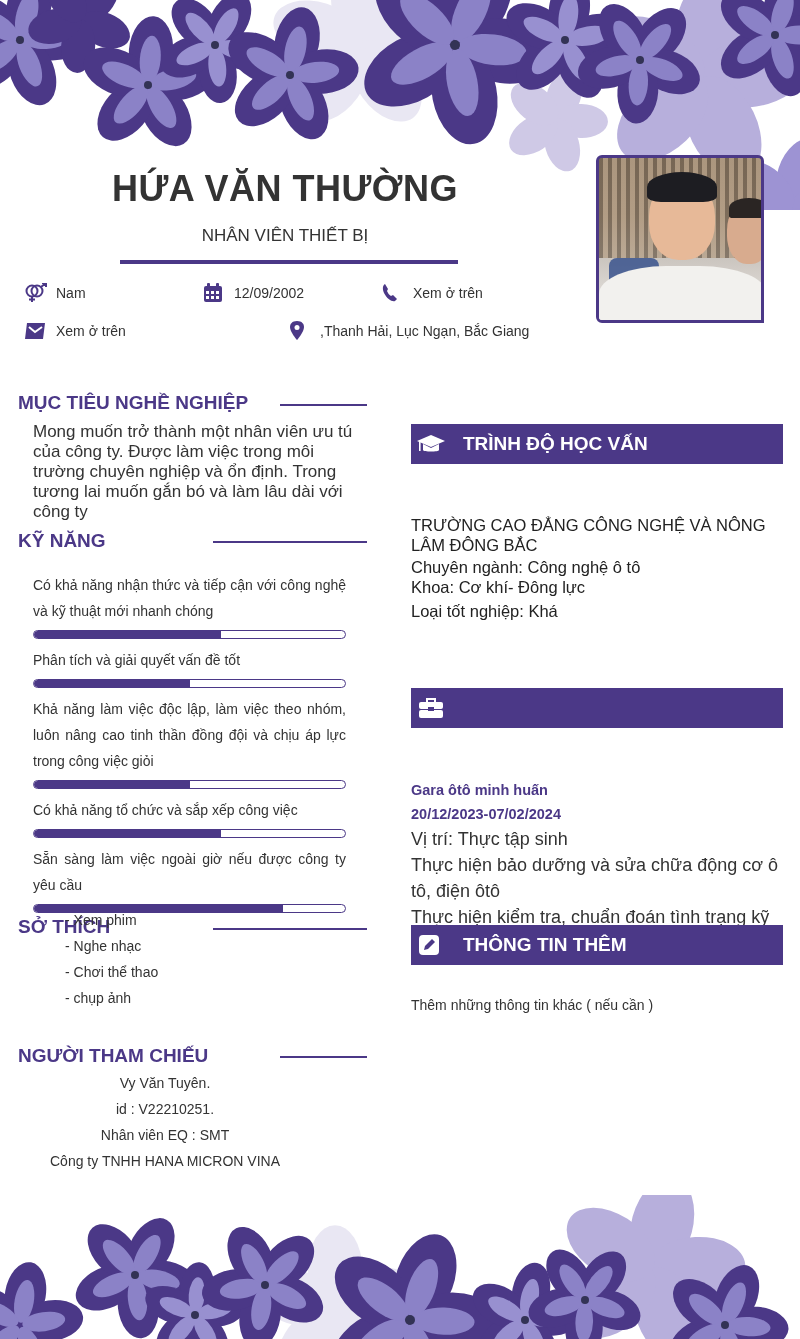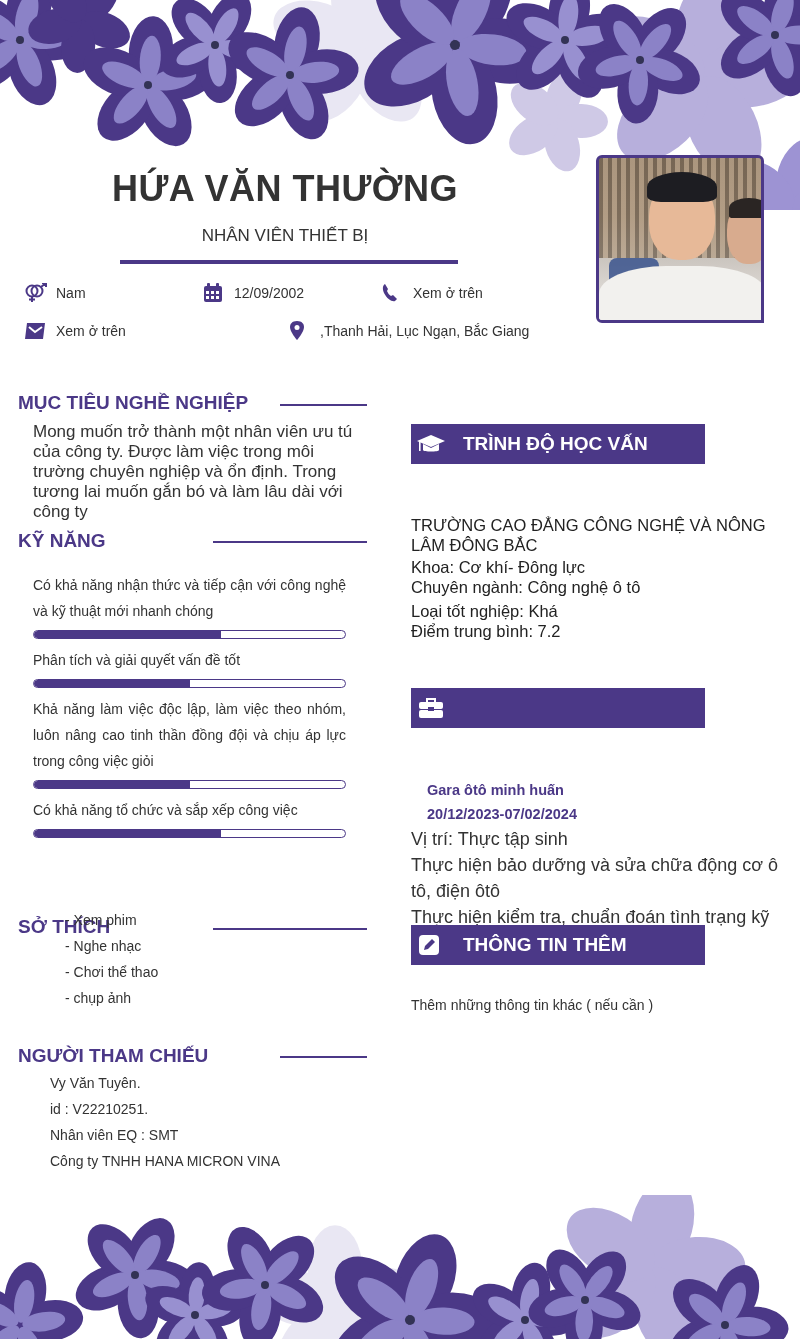--- a/index.html
+++ b/index.html
@@ -39,30 +39,30 @@
   .objective { position: absolute; left: 33px; top: 422px; width: 320px; font-size: 17px; line-height: 20px; color: #333333; }
 
   .skills { position: absolute; left: 33px; top: 572px; width: 313px; }
   .skill-text { font-size: 14px; line-height: 26px; color: #333333; text-align: justify; }
   .skill-bar { margin: 6px 0 8px 0; height: 9px; border: 1.5px solid #4b3887; border-radius: 5px; position: relative; overflow: hidden; }
   .skill-fill { height: 100%; background: #4b3887; border-radius: 4px 0 0 4px; }
 
   .list { position: absolute; font-size: 14px; line-height: 26px; color: #333333; }
 
   
-  .bar-head { position: absolute; left: 411px; width: 294px; height: 40px; background: #4b3887; display: flex; align-items: center; }
+  .bar-head { position: absolute; left: 411px; width: 372px; height: 40px; background: #4b3887; display: flex; align-items: center; }
   .bar-head svg { width: 28px; height: 24px; margin-left: 6px; margin-right: 18px; fill: #ffffff; }
   .bar-head span { color: #ffffff; font-size: 19px; font-weight: bold; }
 
   .edu { position: absolute; left: 411px; top: 515px; width: 370px; font-size: 16.5px; line-height: 20px; color: #222222; }
   .edu .school { text-transform: uppercase; margin-bottom: 2px; }
   .edu .gap { height: 4px; }
 
   .exp { position: absolute; left: 411px; top: 778px; width: 375px; }
-  .exp .company, .exp .period { font-size: 14.5px; font-weight: bold; color: #4b3887; line-height: 24px; margin-left: 16px; }
+  .exp .company, .exp .period { font-size: 14.5px; font-weight: bold; color: #4b3887; line-height: 24px; }
   .exp .line { font-size: 18px; line-height: 26px; color: #333333; }
 
   .more { position: absolute; left: 411px; top: 997px; font-size: 14px; color: #333333; }
 </style>
 </head>
 <body>
 
 <div class="flowers top">
   <svg width="800" height="210" viewBox="0 0 800 210">
     <defs>
@@ -245,55 +245,60 @@
     <div class="skill-bar">
         <div class="skill-fill" style="width: 50%;"></div>
       </div>
   </div>
   <div>
     <div class="skill-text">Có khả năng tổ chức và sắp xếp công việc</div>
     <div class="skill-bar">
         <div class="skill-fill" style="width: 60%;"></div>
       </div>
   </div>
+  <div>
+    <div class="skill-text">Sẵn sàng làm việc ngoài giờ nếu được công ty yêu cầu</div>
+    <div class="skill-bar">
+        <div class="skill-fill" style="width: 80%;"></div>
+      </div>
+  </div>
 </div>
 
 <div class="sec-title" style="top:916px;">SỞ THÍCH</div>
 <div class="sec-rule" style="left:213px; top:928px; width:154px;"></div>
 <div class="list" style="left:33px; top:907px;margin-left:32px;">
   <div>- Xem phim</div>
   <div>- Nghe nhạc</div>
   <div>- Chơi thể thao</div>
   <div>- chụp ảnh</div>
 </div>
 
 <div class="sec-title" style="top:1045px;">NGƯỜI THAM CHIẾU</div>
 <div class="sec-rule" style="left:280px; top:1056px; width:87px;"></div>
-<div class="list" style="left:50px; top:1070px;">
+<div class="list" style="left:50px; top:1070px;text-align:center;">
   <div>Vy Văn Tuyên.</div>
   <div>id : V22210251.</div>
   <div>Nhân viên EQ : SMT</div>
   <div>Công ty TNHH HANA MICRON VINA</div>
 </div>
 
 <div class="bar-head" style="top:424px;">
   <svg viewBox="0 0 28 24">
     <path d="M14 3 L28 9 L14 15 L0 9 Z"></path>
     <path d="M6 12 V18 C6 20 22 20 22 18 V12 L14 16 Z"></path>
     <rect x="2" y="9" width="1.6" height="10"></rect>
   </svg>
   <span>TRÌNH ĐỘ HỌC VẤN</span>
 </div>
 <div class="edu">
   <div class="school">TRƯỜNG CAO ĐẲNG CÔNG NGHỆ VÀ NÔNG LÂM ĐÔNG BẮC</div>
+  <div>Chuyên ngành: Công nghệ ô tô</div>
   <div>Khoa: Cơ khí- Đông lực</div>
-  <div>Chuyên ngành: Công nghệ ô tô</div>
   <div class="gap"></div>
   <div>Loại tốt nghiệp: Khá</div>
-  <div>Điểm trung bình: 7.2</div>
 </div>
 
 <div class="bar-head" style="top:688px;">
   <svg viewBox="0 0 28 24">
     <path d="M9 2 H19 V6 H17 V4 H11 V6 H9 Z"></path>
     <rect x="2" y="6" width="24" height="7" rx="2"></rect>
     <rect x="2" y="14" width="24" height="8" rx="2"></rect>
     <rect x="11" y="11" width="6" height="4" fill="#4b3887"></rect>
   </svg>
 </div>

